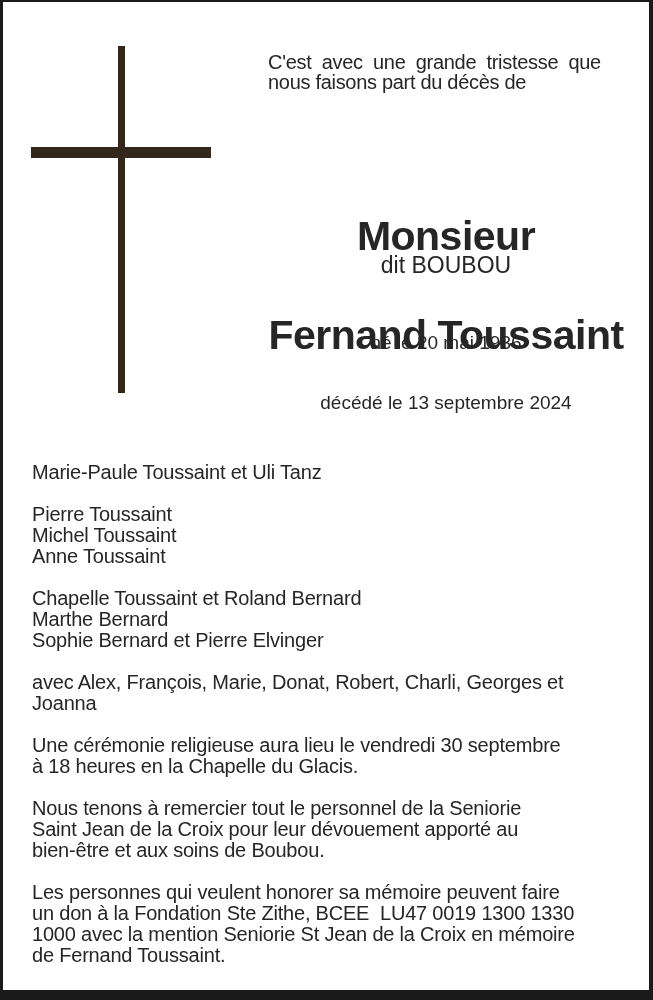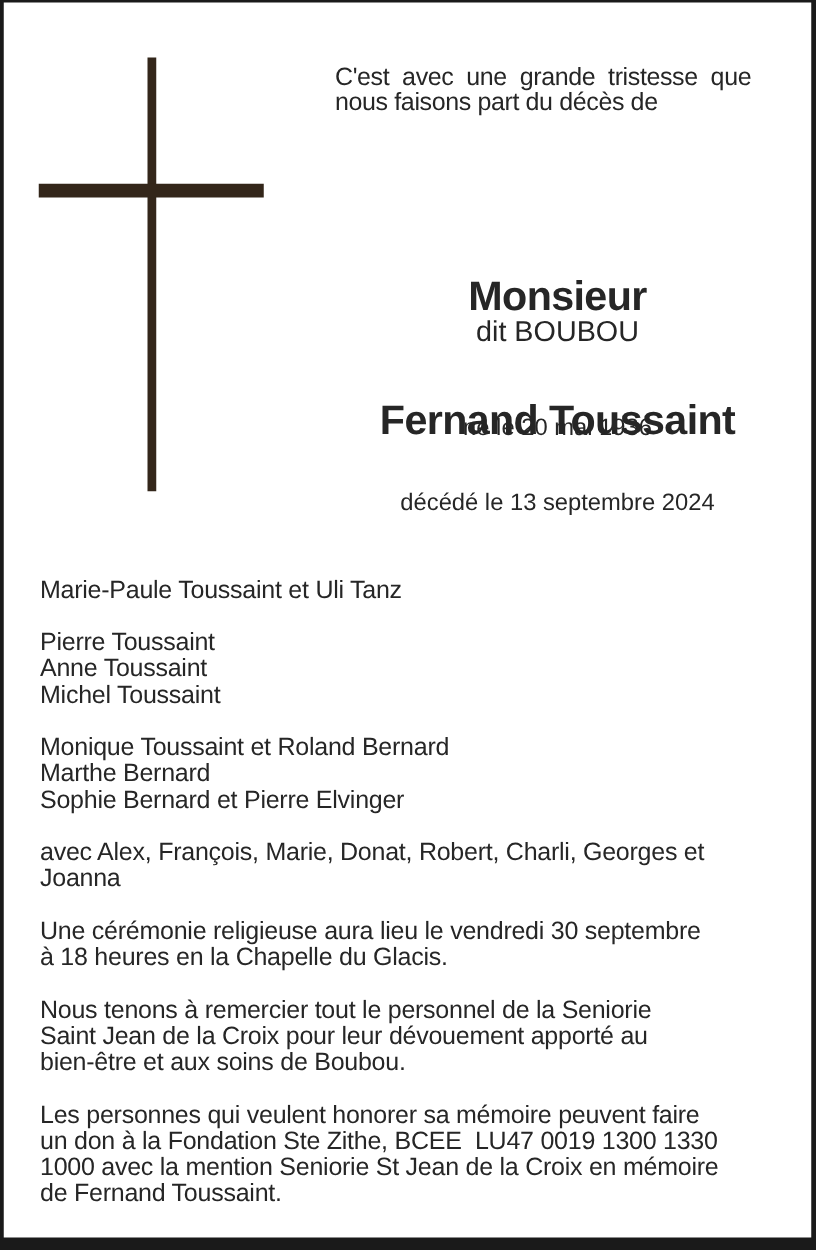--- a/index.html
+++ b/index.html
@@ -48,21 +48,21 @@
     line-height: 20px;
     letter-spacing: -0.3px;
   }
   .intro .line-first { word-spacing: 5px; white-space: pre; }
   .intro .line-rest  { white-space: pre; }
 
   .title-block {
     position: absolute;
     left: 0; top: 152px;
     width: 100%;
-    font-size: 33px;
+    font-size: 41px;
     font-weight: bold;
     line-height: 33px;
     letter-spacing: -0.5px;
     white-space: pre;
   }
   .nickname {
     position: absolute;
     left: 0; top: 253px;
     width: 100%;
     font-size: 23px;
@@ -121,25 +121,25 @@
 
   </div>
 
   <div class="body-col">
 
     <div class="text-block">
         <div class="line">Marie-Paule Toussaint et Uli Tanz</div>
       </div>
     <div class="text-block">
         <div class="line">Pierre Toussaint</div>
+        <div class="line">Michel Toussaint</div>
         <div class="line">Anne Toussaint</div>
-        <div class="line">Michel Toussaint</div>
       </div>
     <div class="text-block">
-        <div class="line">Monique Toussaint et Roland Bernard</div>
+        <div class="line">Chapelle Toussaint et Roland Bernard</div>
         <div class="line">Marthe Bernard</div>
         <div class="line">Sophie Bernard et Pierre Elvinger</div>
       </div>
     <div class="text-block">
         <div class="line">avec Alex, François, Marie, Donat, Robert, Charli, Georges et</div>
         <div class="line">Joanna</div>
       </div>
 
     <div class="text-block">
         <div class="line">Une cérémonie religieuse aura lieu le vendredi 30 septembre</div>

